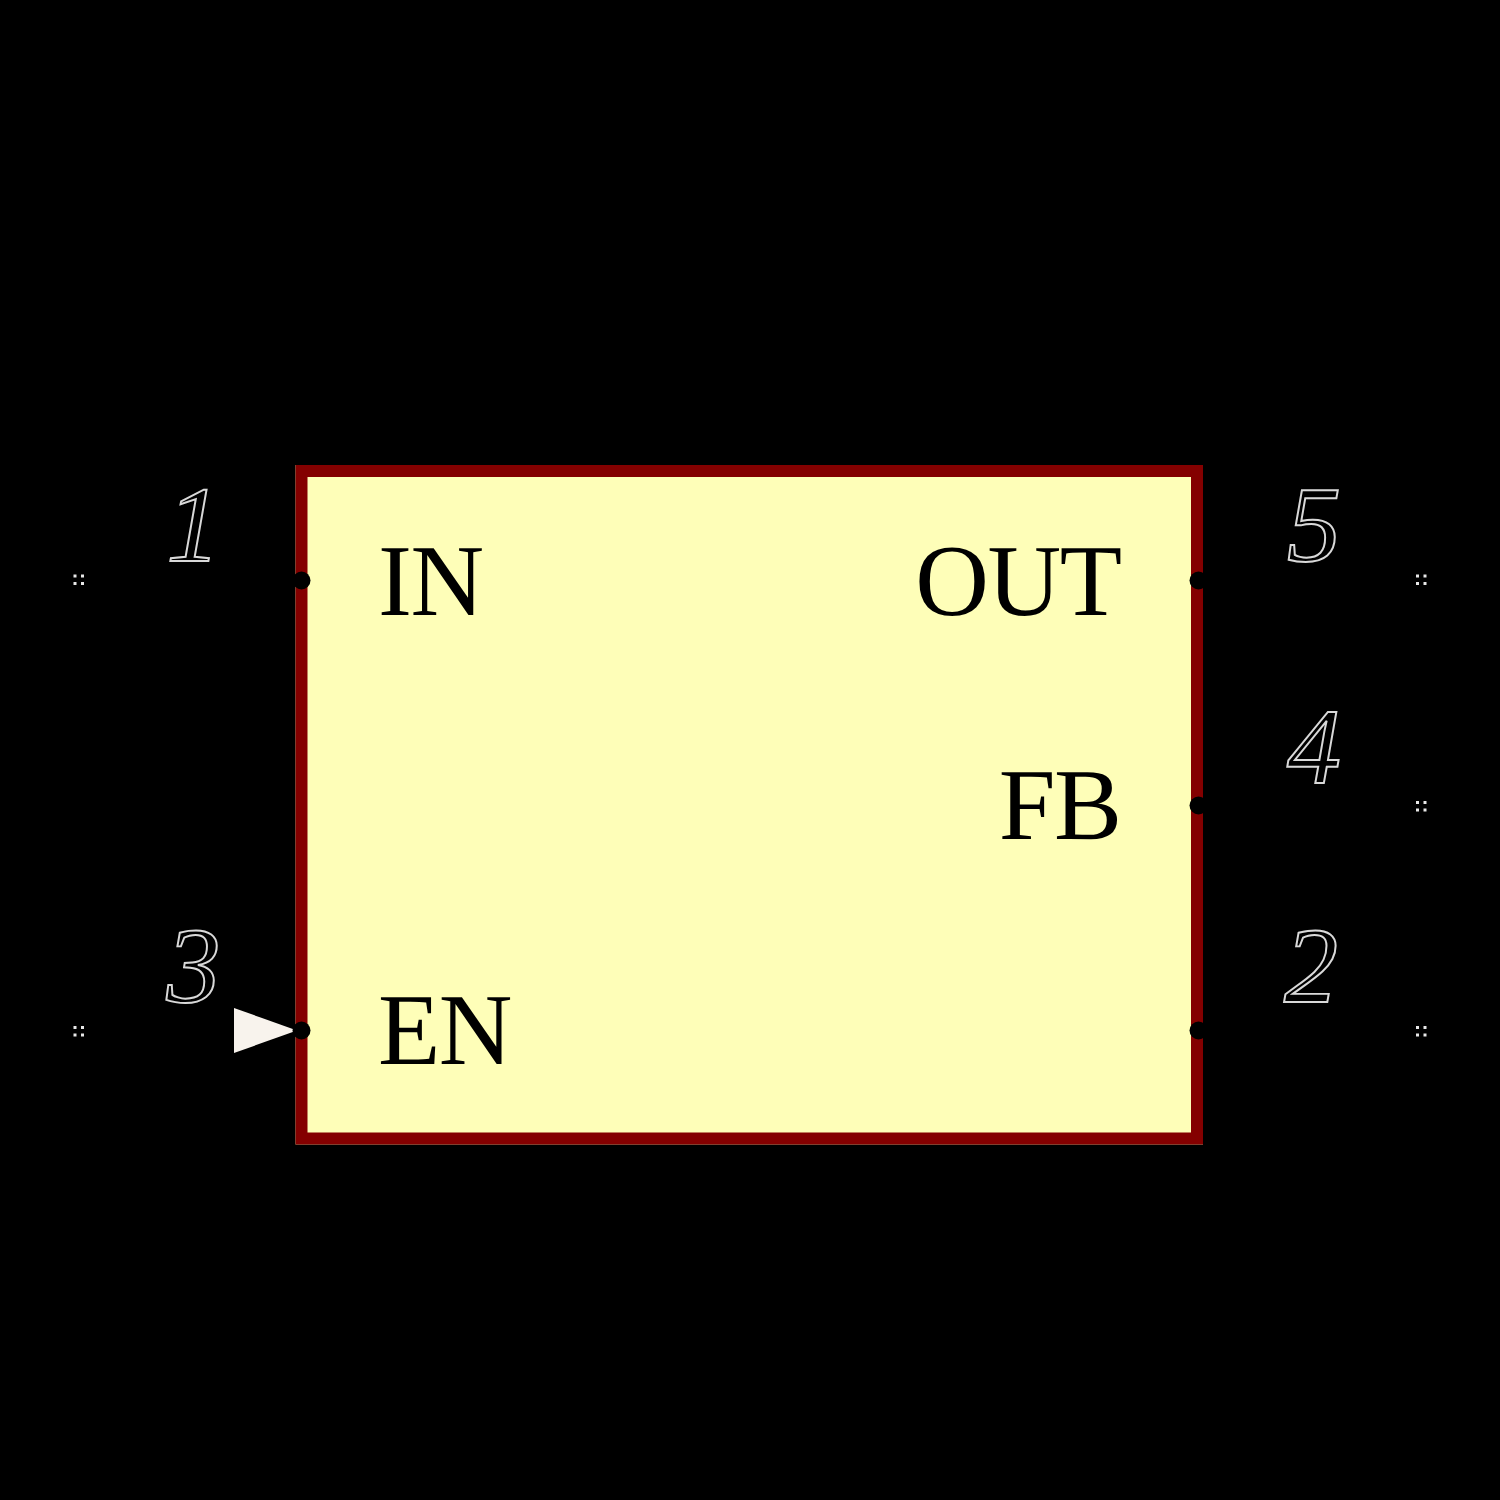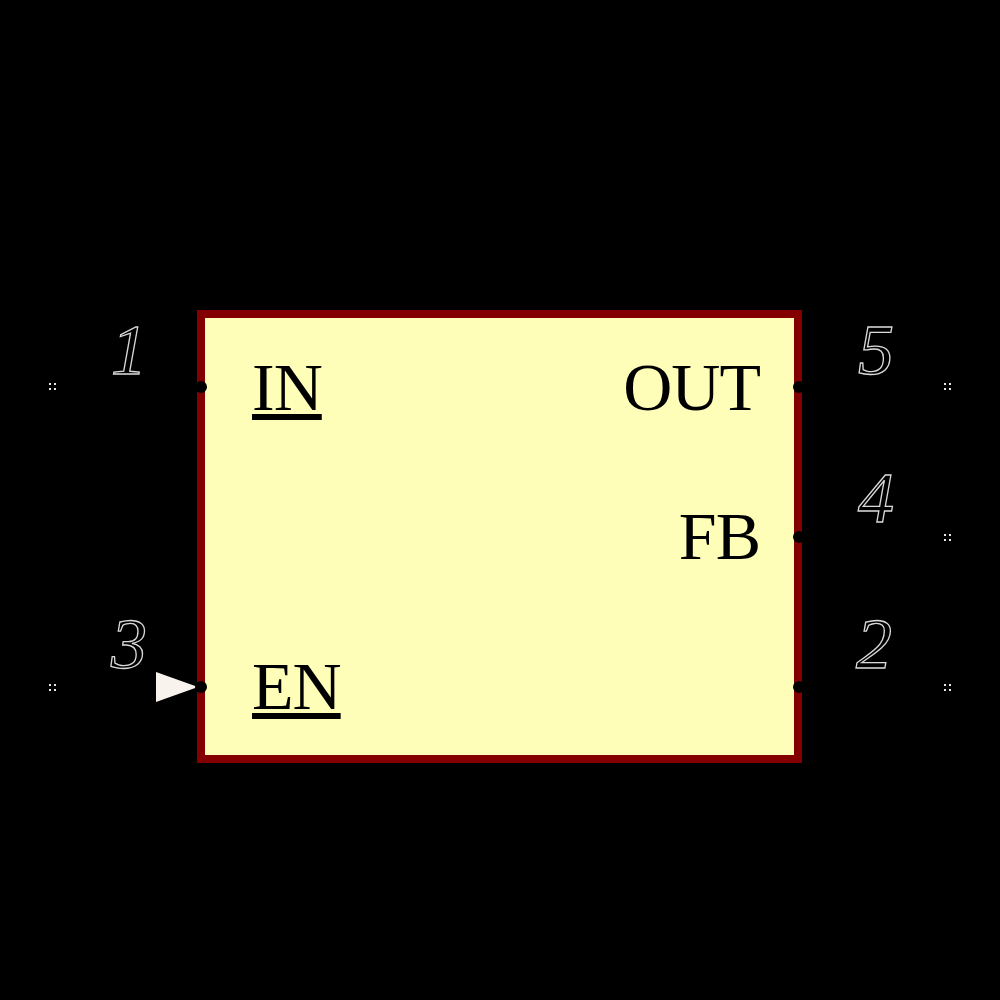--- a/index.html
+++ b/index.html
@@ -28,22 +28,22 @@
   }
   
   .pin-name {
     position: absolute;
     font-size: 68px;
     line-height: 68px;
     color: #000000;
     white-space: nowrap;
     letter-spacing: -1px;
   }
-  .pn-left  { left: 252px; text-align: left; text-decoration: underline; }
-  .pn-right { right: 240px; }
+  .pn-left  { left: 252px; text-align: left; }
+  .pn-right { right: 253px; }
   .pn-row1 { top: 353px; }
   .pn-row2 { top: 502px; }
   .pn-row3 { top: 652px; }
   
   svg.numbers-layer {
     position: absolute;
     left: 0; top: 0;
     pointer-events: none;
   }
   .pin-num {

